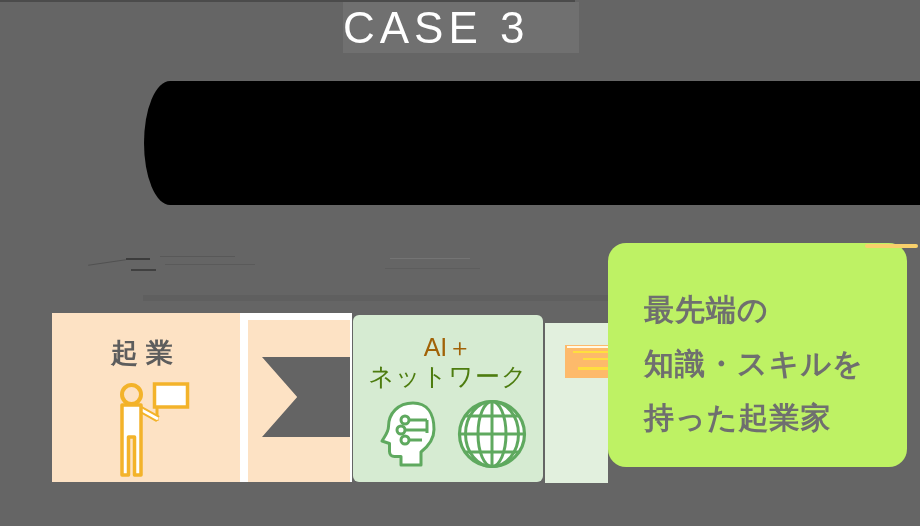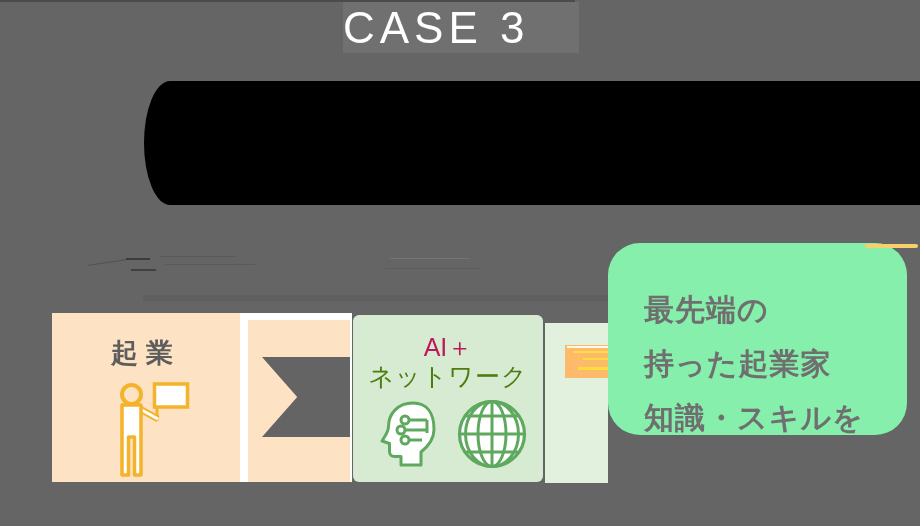--- a/index.html
+++ b/index.html
@@ -28,29 +28,29 @@
 
   
   .white-gap{left:240px;top:313px;width:112px;height:169px;background:#ffffff;}
   .startup-box2{left:248px;top:320px;width:102px;height:162px;background:#fde2c4;}
   .gray-chevron{left:262px;top:357px;width:88px;height:80px;background:#646464;
        clip-path:polygon(0 0,100% 0,100% 100%,0 100%,40% 50%);}
 
   
   .palegreen{left:545px;top:323px;width:63px;height:160px;background:#e2f0de;}
   .ai-box{left:353px;top:315px;width:190px;height:167px;background:#d6ebd2;border-radius:6px;}
-  .ai-line1{left:0;top:16px;width:190px;text-align:center;font-size:25px;color:#be185d;font-weight:500;}
+  .ai-line1{left:0;top:16px;width:190px;text-align:center;font-size:25px;color:#a16207;font-weight:500;}
   .ai-line2{left:0;top:45px;width:190px;text-align:center;font-size:25px;letter-spacing:1px;color:#4d7c0f;font-weight:500;}
 
   
   .orange-arrow{left:565px;top:345px;width:44px;height:33px;background:#fdba6b;}
   .stripe{position:absolute;}
 
   
-  .outcome-box{left:608px;top:243px;width:299px;height:192px;background:#86efac;border-radius:32px;}
+  .outcome-box{left:608px;top:243px;width:299px;height:224px;background:#bef264;border-radius:18px;}
   .outcome-text{left:36px;top:40px;width:260px;color:#6f6f6f;font-weight:700;
        font-size:30px;line-height:54px;letter-spacing:1px;}
   .outcome-dash{left:865px;top:244px;width:53px;height:4px;background:#f8d06b;border-radius:2px;}
 </style>
 </head>
 <body>
 
 <div class="stage">
 
   <div class="abs top-edge art"></div>
@@ -114,19 +114,19 @@
   <div class="abs orange-arrow">
     <div class="stripe" style="left:2px;top:1px;width:42px;height:2px;background:#fff9e6;"></div>
     <div class="stripe" style="left:8px;top:6px;width:36px;height:2px;background:#ffdf3e;"></div>
     <div class="stripe" style="left:18px;top:13px;width:26px;height:2px;background:#ffdf3e;"></div>
     <div class="stripe" style="left:13px;top:22px;width:31px;height:3px;background:#ffdf3e;"></div>
   </div>
 
   <div class="abs outcome-box">
     <div class="abs outcome-text">
       <div>最先端の</div>
+      <div>知識・スキルを</div>
       <div>持った起業家</div>
-      <div>知識・スキルを</div>
     </div>
   </div>
   <div class="abs outcome-dash art"></div>
 
 </div>
 
 </body></html>

